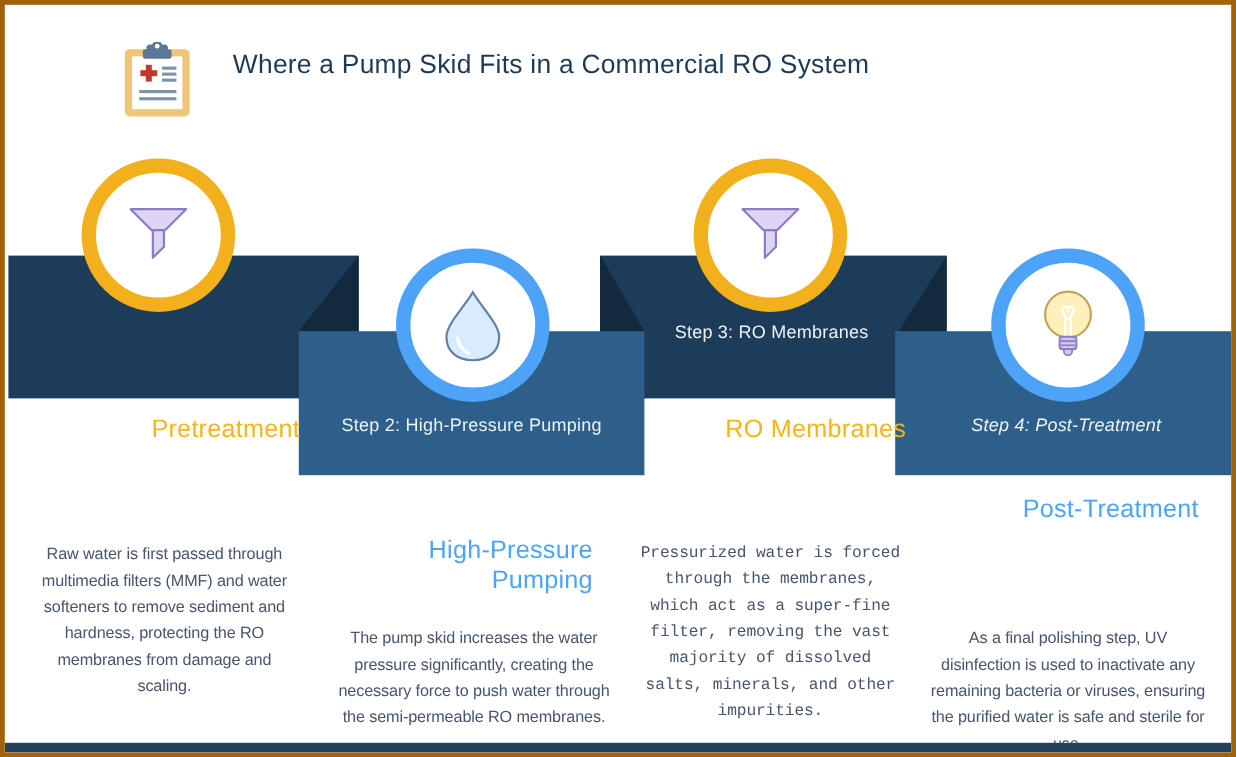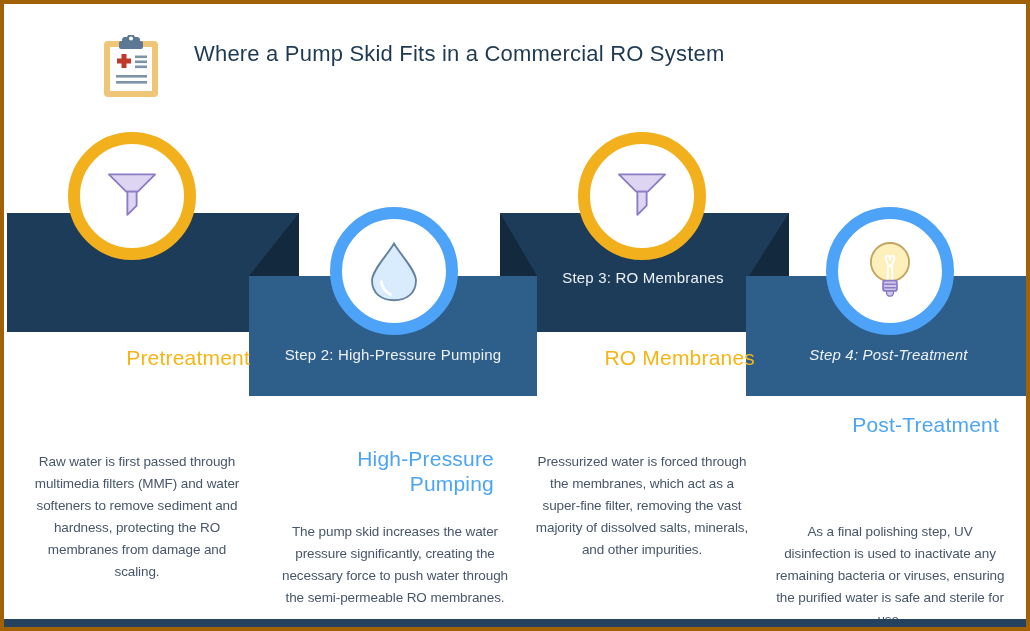--- a/index.html
+++ b/index.html
@@ -62,21 +62,21 @@
   #heading-2{left:290px;width:200px;top:406px;margin-top:36px;}
   #heading-3{left:525px;width:226px;top:341px;}
   #heading-4{left:775px;width:220px;top:408px;}
   
   .col-desc{
     position:absolute;z-index:2;color:#47566A;font-size:13.5px;line-height:22px;
     letter-spacing:-.1px;text-align:center;margin-top:40px;
   }
   #desc-1{left:22px;width:222px;top:407px;}
   #desc-2{left:277px;width:228px;top:477px;}
-  #desc-3{left:528px;width:220px;top:407px;}
+  #desc-3{left:528px;width:220px;top:407px;font-family:Liberation Mono, monospace;}
   #desc-4{left:770px;width:232px;top:477px;}
   
   .bottom-bar{
     position:absolute;left:0;right:0;bottom:0;height:8px;background:#24415E;z-index:5;
   }
 </style>
 </head>
 <body>
 
 <div id="canvas">

